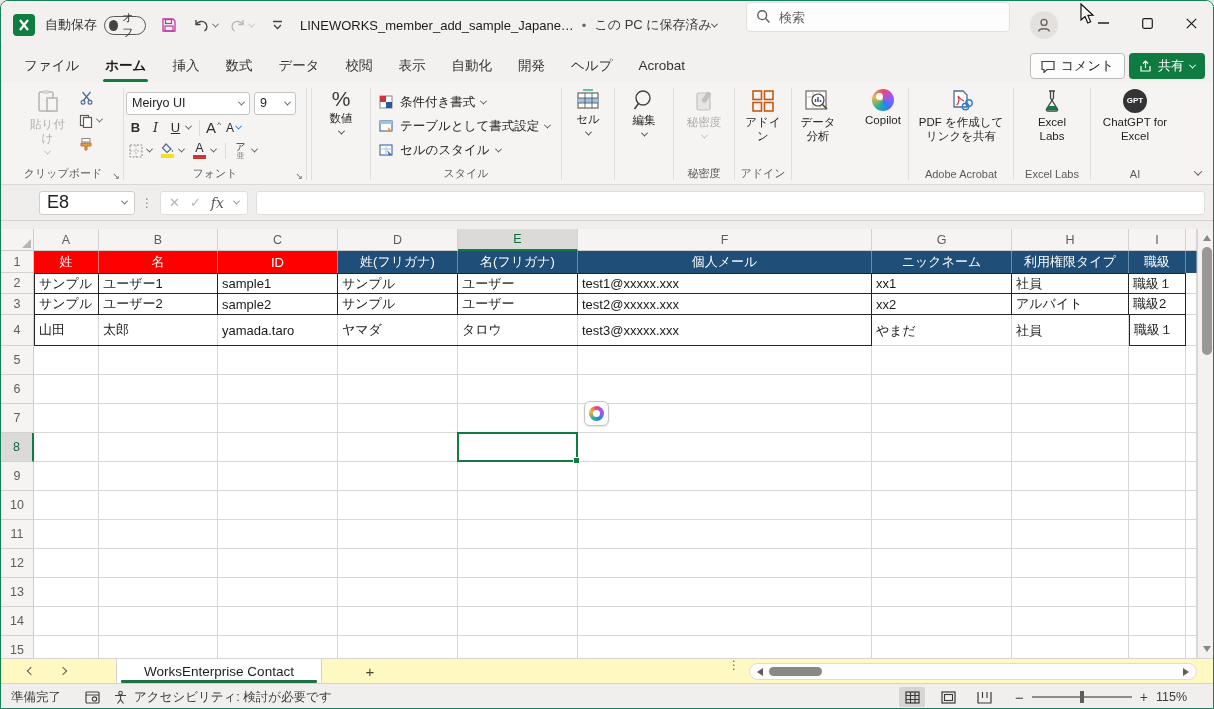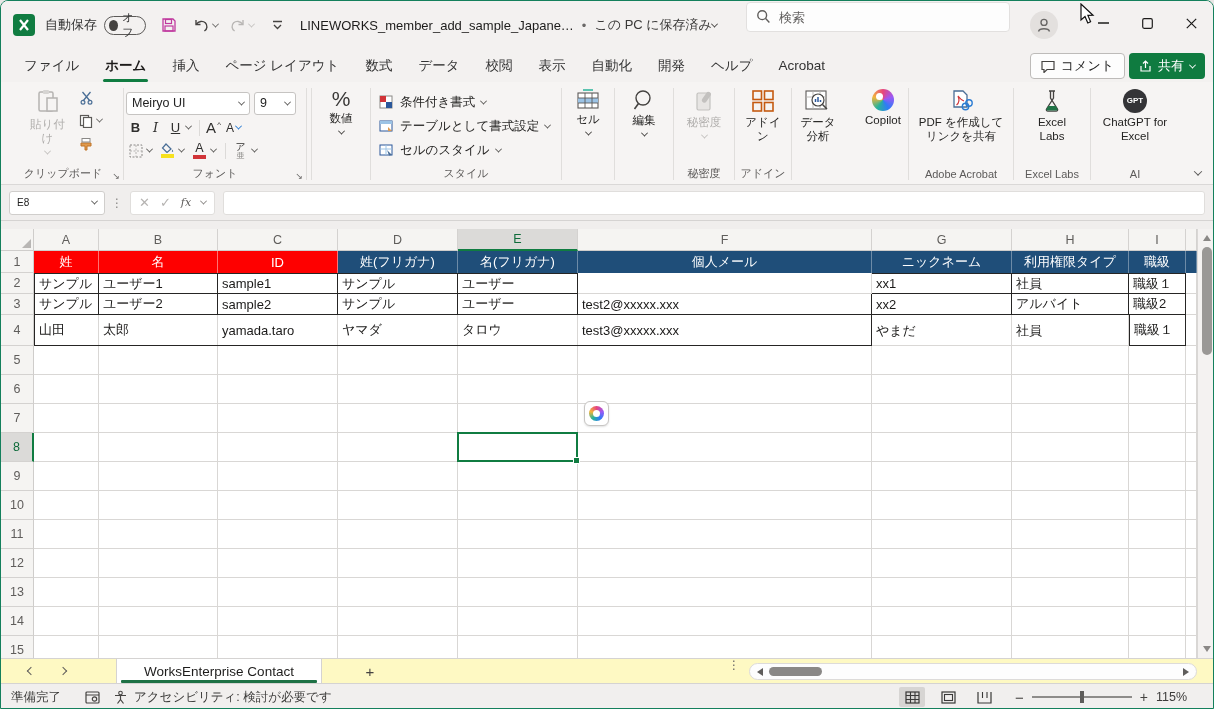--- a/index.html
+++ b/index.html
@@ -51,25 +51,25 @@
   .smallcol{display:flex;flex-direction:column;gap:2px;margin-left:2px;}
   .sbtn{height:21px;display:flex;align-items:center;gap:4px;padding:0 3px;color:#3a3938;}
   .fontrow{display:flex;align-items:center;gap:4px;}
   .selbox-ui{height:23px;background:#fff;border:1px solid #c6c4c2;border-radius:3px;display:flex;align-items:center;font-size:12.5px;color:#222;padding:0 5px;justify-content:space-between;}
   .fbtn{min-width:19px;height:20px;display:flex;align-items:center;justify-content:center;font-size:13px;color:#2f2e2d;}
   .styrow{display:flex;align-items:center;gap:6px;height:21px;font-size:12.5px;color:#252423;white-space:nowrap;padding:0 2px;}
   .ribcollapse{position:absolute;right:12px;bottom:8px;color:#5c5a59;}
 
   
   .fbar{position:absolute;top:184px;left:0;right:0;height:36px;background:#f0eeed;border-bottom:1px solid #d5d3d2;display:flex;align-items:center;padding:0 8px;}
-  .namebox{width:96px;height:24px;background:#fff;border:1px solid #d0cecc;border-radius:3px;display:flex;align-items:center;justify-content:space-between;padding:0 7px;font-size:10px;color:#222;}
+  .namebox{width:96px;height:24px;background:#fff;border:1px solid #d0cecc;border-radius:3px;display:flex;align-items:center;justify-content:space-between;padding:0 7px;font-size:18px;color:#222;margin-left:30px;}
   .dots{color:#8a8886;font-size:12px;margin:0 6px;letter-spacing:1px;}
   .fxbox{height:24px;background:#fff;border:1px solid #e0dedc;border-radius:3px;display:flex;align-items:center;gap:10px;padding:0 8px;margin-right:8px;}
   .fxbox .x,.fxbox .v{color:#b5b3b1;font-size:13px;}
-  .fxbox .fx{font-family:"DejaVu Serif",serif;font-style:italic;font-size:11px;color:#5c5a59;}
+  .fxbox .fx{font-family:"DejaVu Serif",serif;font-style:italic;font-size:14px;color:#5c5a59;}
   .finput{flex:1;height:24px;background:#fff;border:1px solid #e0dedc;border-radius:3px;}
   .gapstrip{position:absolute;top:220px;left:0;right:0;height:8px;background:#f0eeed;}
 
   
   .gridwrap{position:absolute;top:228px;left:0;width:1214px;height:429px;background:#fff;overflow:hidden;}
   .gl{position:absolute;background:#d9d7d5;}
   .gl.v{width:1px;}
   .gl.h{height:1px;}
   .corner{position:absolute;background:#f5f4f2;border-right:1px solid #cfcdcb;border-bottom:1px solid #cfcdcb;}
   .corner::after{content:"";position:absolute;right:2px;bottom:2px;border-left:9px solid transparent;border-bottom:9px solid #b8b6b4;}
@@ -213,23 +213,20 @@
 
   <div class="tabrow">
     <div class="rtab">
         <span>ファイル</span>
       </div>
     <div class="rtab active">
         <span>ホーム</span>
       </div>
     <div class="rtab">
         <span>挿入</span>
-      </div>
-    <div class="rtab">
-        <span>ページ レイアウト</span>
       </div>
     <div class="rtab">
         <span>数式</span>
       </div>
     <div class="rtab">
         <span>データ</span>
       </div>
     <div class="rtab">
         <span>校閲</span>
       </div>
@@ -640,20 +637,21 @@
       <div class="cell h-navy" style="left: 577px; top: 22px; width: 294px; height: 22px;">個人メール</div>
       <div class="cell h-navy" style="left: 871px; top: 22px; width: 140px; height: 22px;">ニックネーム</div>
       <div class="cell h-navy" style="left: 1011px; top: 22px; width: 117px; height: 22px;">利用権限タイプ</div>
       <div class="cell h-navy" style="left: 1128px; top: 22px; width: 57px; height: 22px;">職級</div>
       <div class="cell h-navy" style="left: 1185px; top: 22px; width: 11px; height: 22px;"></div>
       <div class="cell bd bl bt" style="left: 33px; top: 44px; width: 65px; height: 21px;">サンプル</div>
       <div class="cell bd bt" style="left: 98px; top: 44px; width: 119px; height: 21px;">ユーザー1</div>
       <div class="cell bd bt" style="left: 217px; top: 44px; width: 120px; height: 21px;">sample1</div>
       <div class="cell bd bt" style="left: 337px; top: 44px; width: 120px; height: 21px;">サンプル</div>
       <div class="cell bd bt" style="left: 457px; top: 44px; width: 120px; height: 21px;">ユーザー</div>
+      <div class="cell bd bt" style="left: 577px; top: 44px; width: 294px; height: 21px;">test1@xxxxx.xxx</div>
       <div class="cell bd bt" style="left: 871px; top: 44px; width: 140px; height: 21px;">xx1</div>
       <div class="cell bd bt" style="left: 1011px; top: 44px; width: 117px; height: 21px;">社員</div>
       <div class="cell bd bt" style="left: 1128px; top: 44px; width: 57px; height: 21px;">職級１</div>
       <div class="cell bd bl" style="left: 33px; top: 65px; width: 65px; height: 21px;">サンプル</div>
       <div class="cell bd" style="left: 98px; top: 65px; width: 119px; height: 21px;">ユーザー2</div>
       <div class="cell bd" style="left: 217px; top: 65px; width: 120px; height: 21px;">sample2</div>
       <div class="cell bd" style="left: 337px; top: 65px; width: 120px; height: 21px;">サンプル</div>
       <div class="cell bd" style="left: 457px; top: 65px; width: 120px; height: 21px;">ユーザー</div>
       <div class="cell bd" style="left: 577px; top: 65px; width: 294px; height: 21px;">test2@xxxxx.xxx</div>
       <div class="cell bd" style="left: 871px; top: 65px; width: 140px; height: 21px;">xx2</div>

